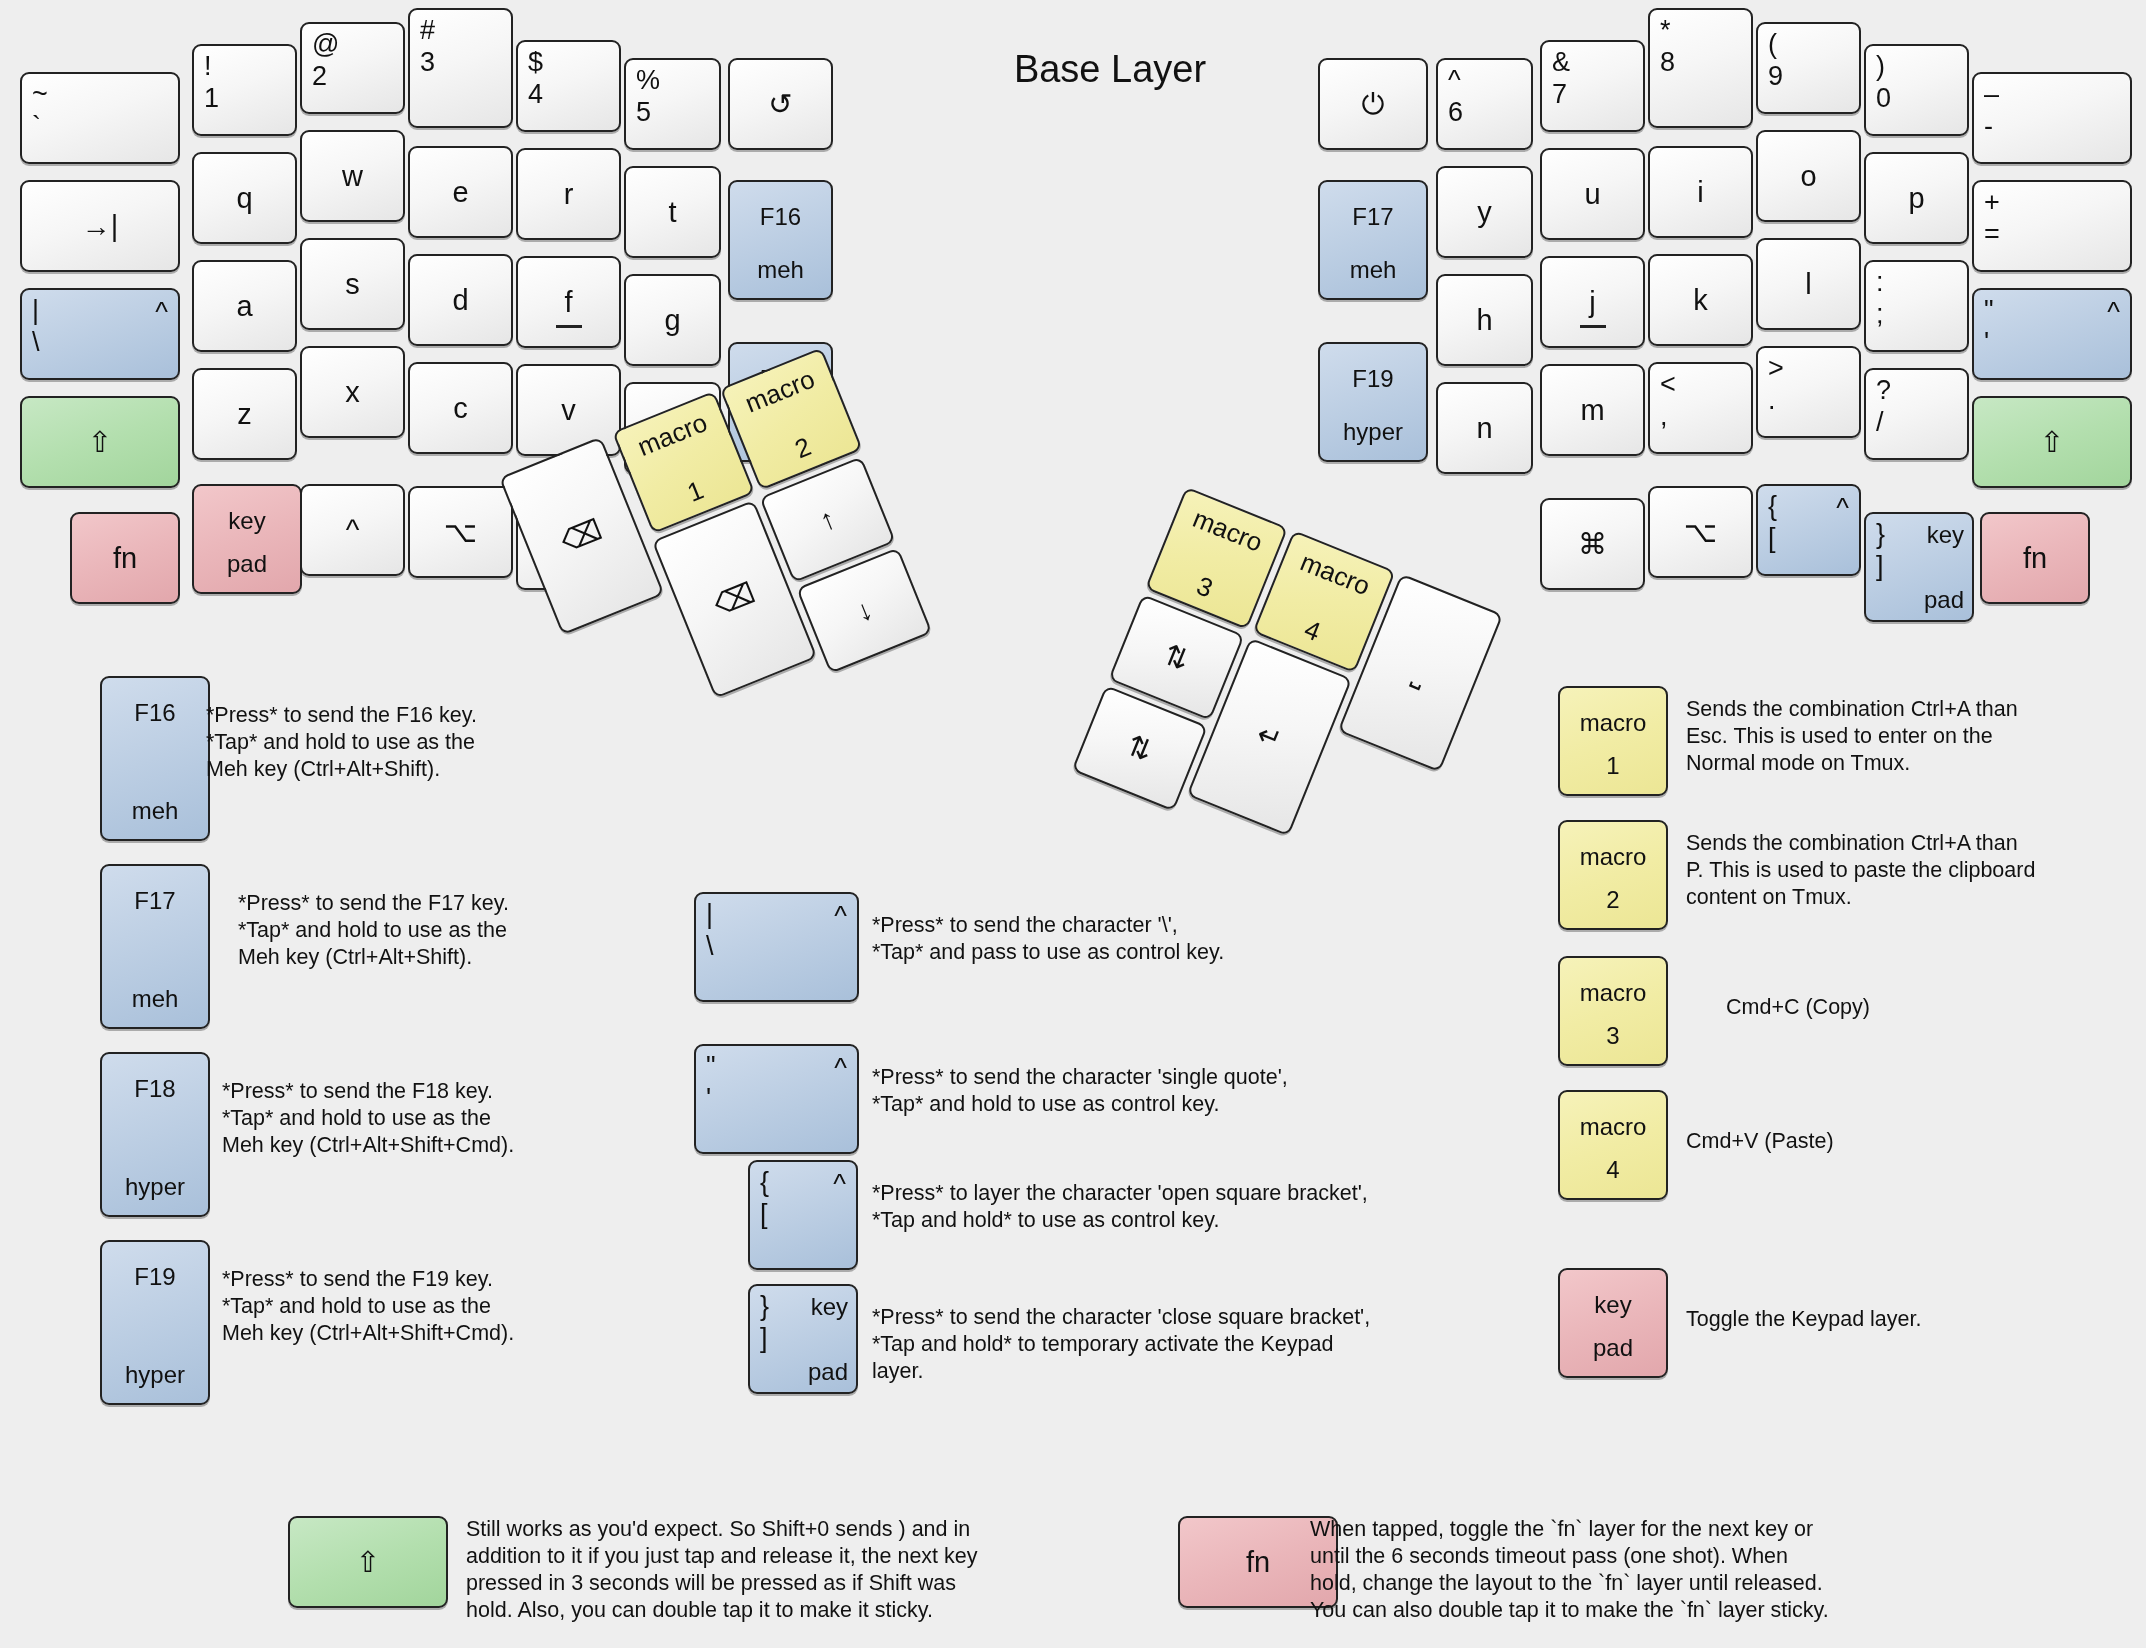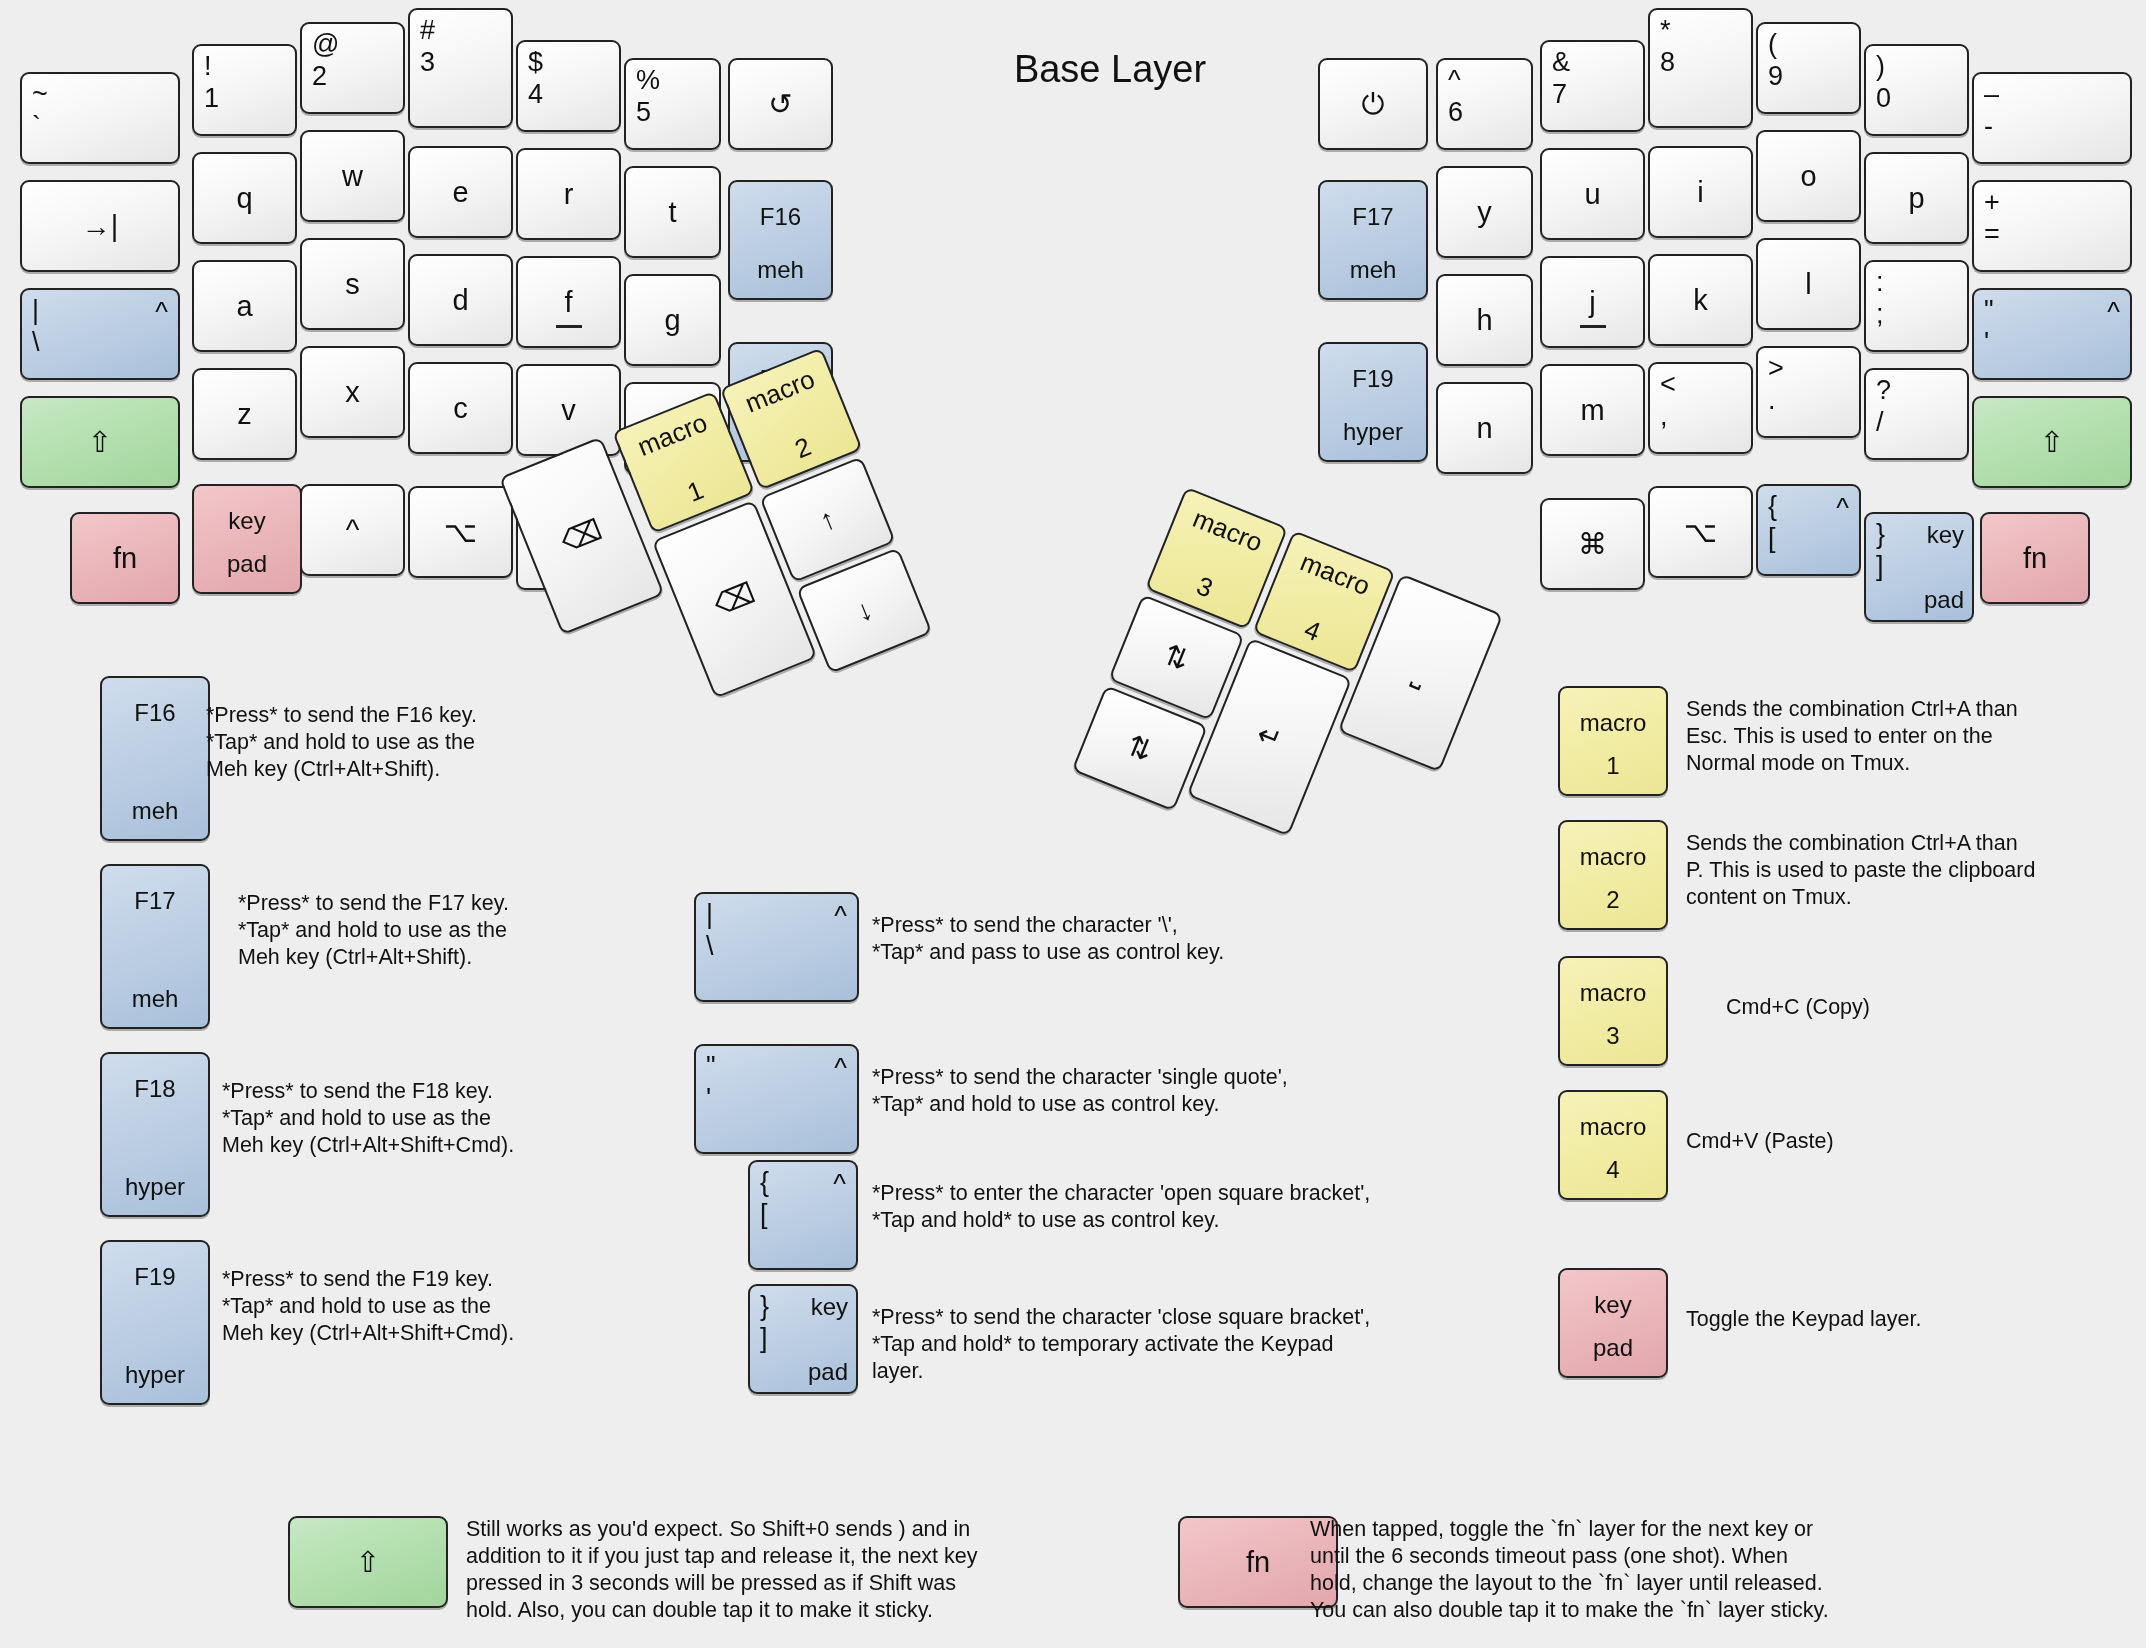--- a/index.html
+++ b/index.html
@@ -375,21 +375,21 @@
         <span class="lbl bl">'</span>
         <span class="lbl tr">^</span>
       </div>
       <div class="legend-text" style="left: 872px; top: 1064px; width: 600px;">*Press* to send the character 'single quote',
 *Tap* and hold to use as control key.</div>
       <div class="key blue" style="left: 748px; top: 1160px; width: 110px; height: 110px;">
         <span class="lbl tl">{</span>
         <span class="lbl bl">[</span>
         <span class="lbl tr">^</span>
       </div>
-      <div class="legend-text" style="left: 872px; top: 1180px; width: 600px;">*Press* to enter the character 'open square bracket',
+      <div class="legend-text" style="left: 872px; top: 1180px; width: 600px;">*Press* to layer the character 'open square bracket',
 *Tap and hold* to use as control key.</div>
       <div class="key blue" style="left: 748px; top: 1284px; width: 110px; height: 110px;">
         <span class="lbl tl">}</span>
         <span class="lbl bl">]</span>
         <span class="lbl tr" style="right:8px;top:8px;font-size:24px;">key</span>
         <span class="lbl br" style="right:8px;bottom:8px;font-size:24px;">pad</span>
       </div>
       <div class="legend-text" style="left: 872px; top: 1304px; width: 600px;">*Press* to send the character 'close square bracket',
 *Tap and hold* to temporary activate the Keypad
 layer.</div>

